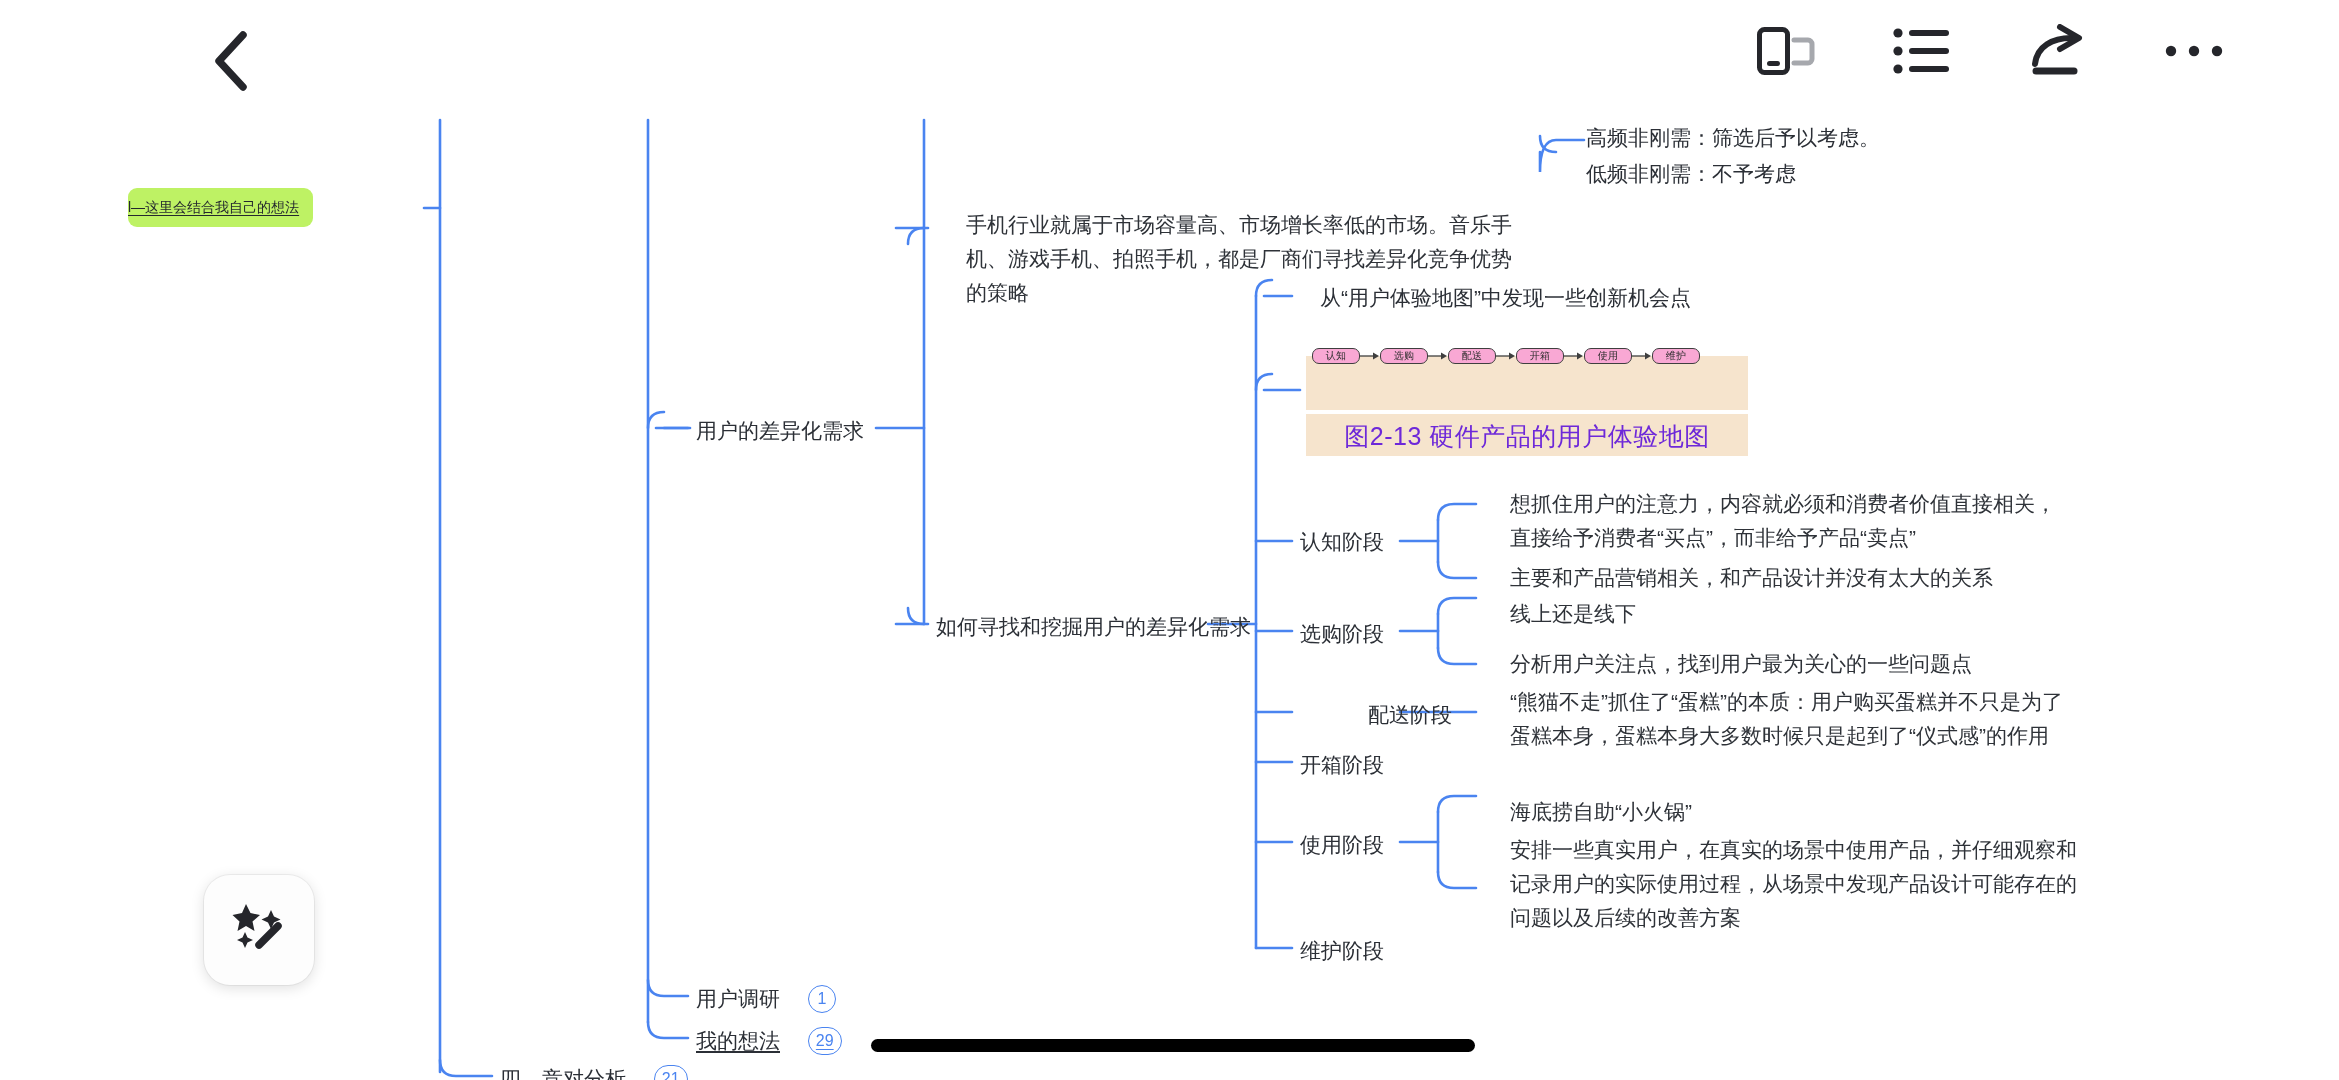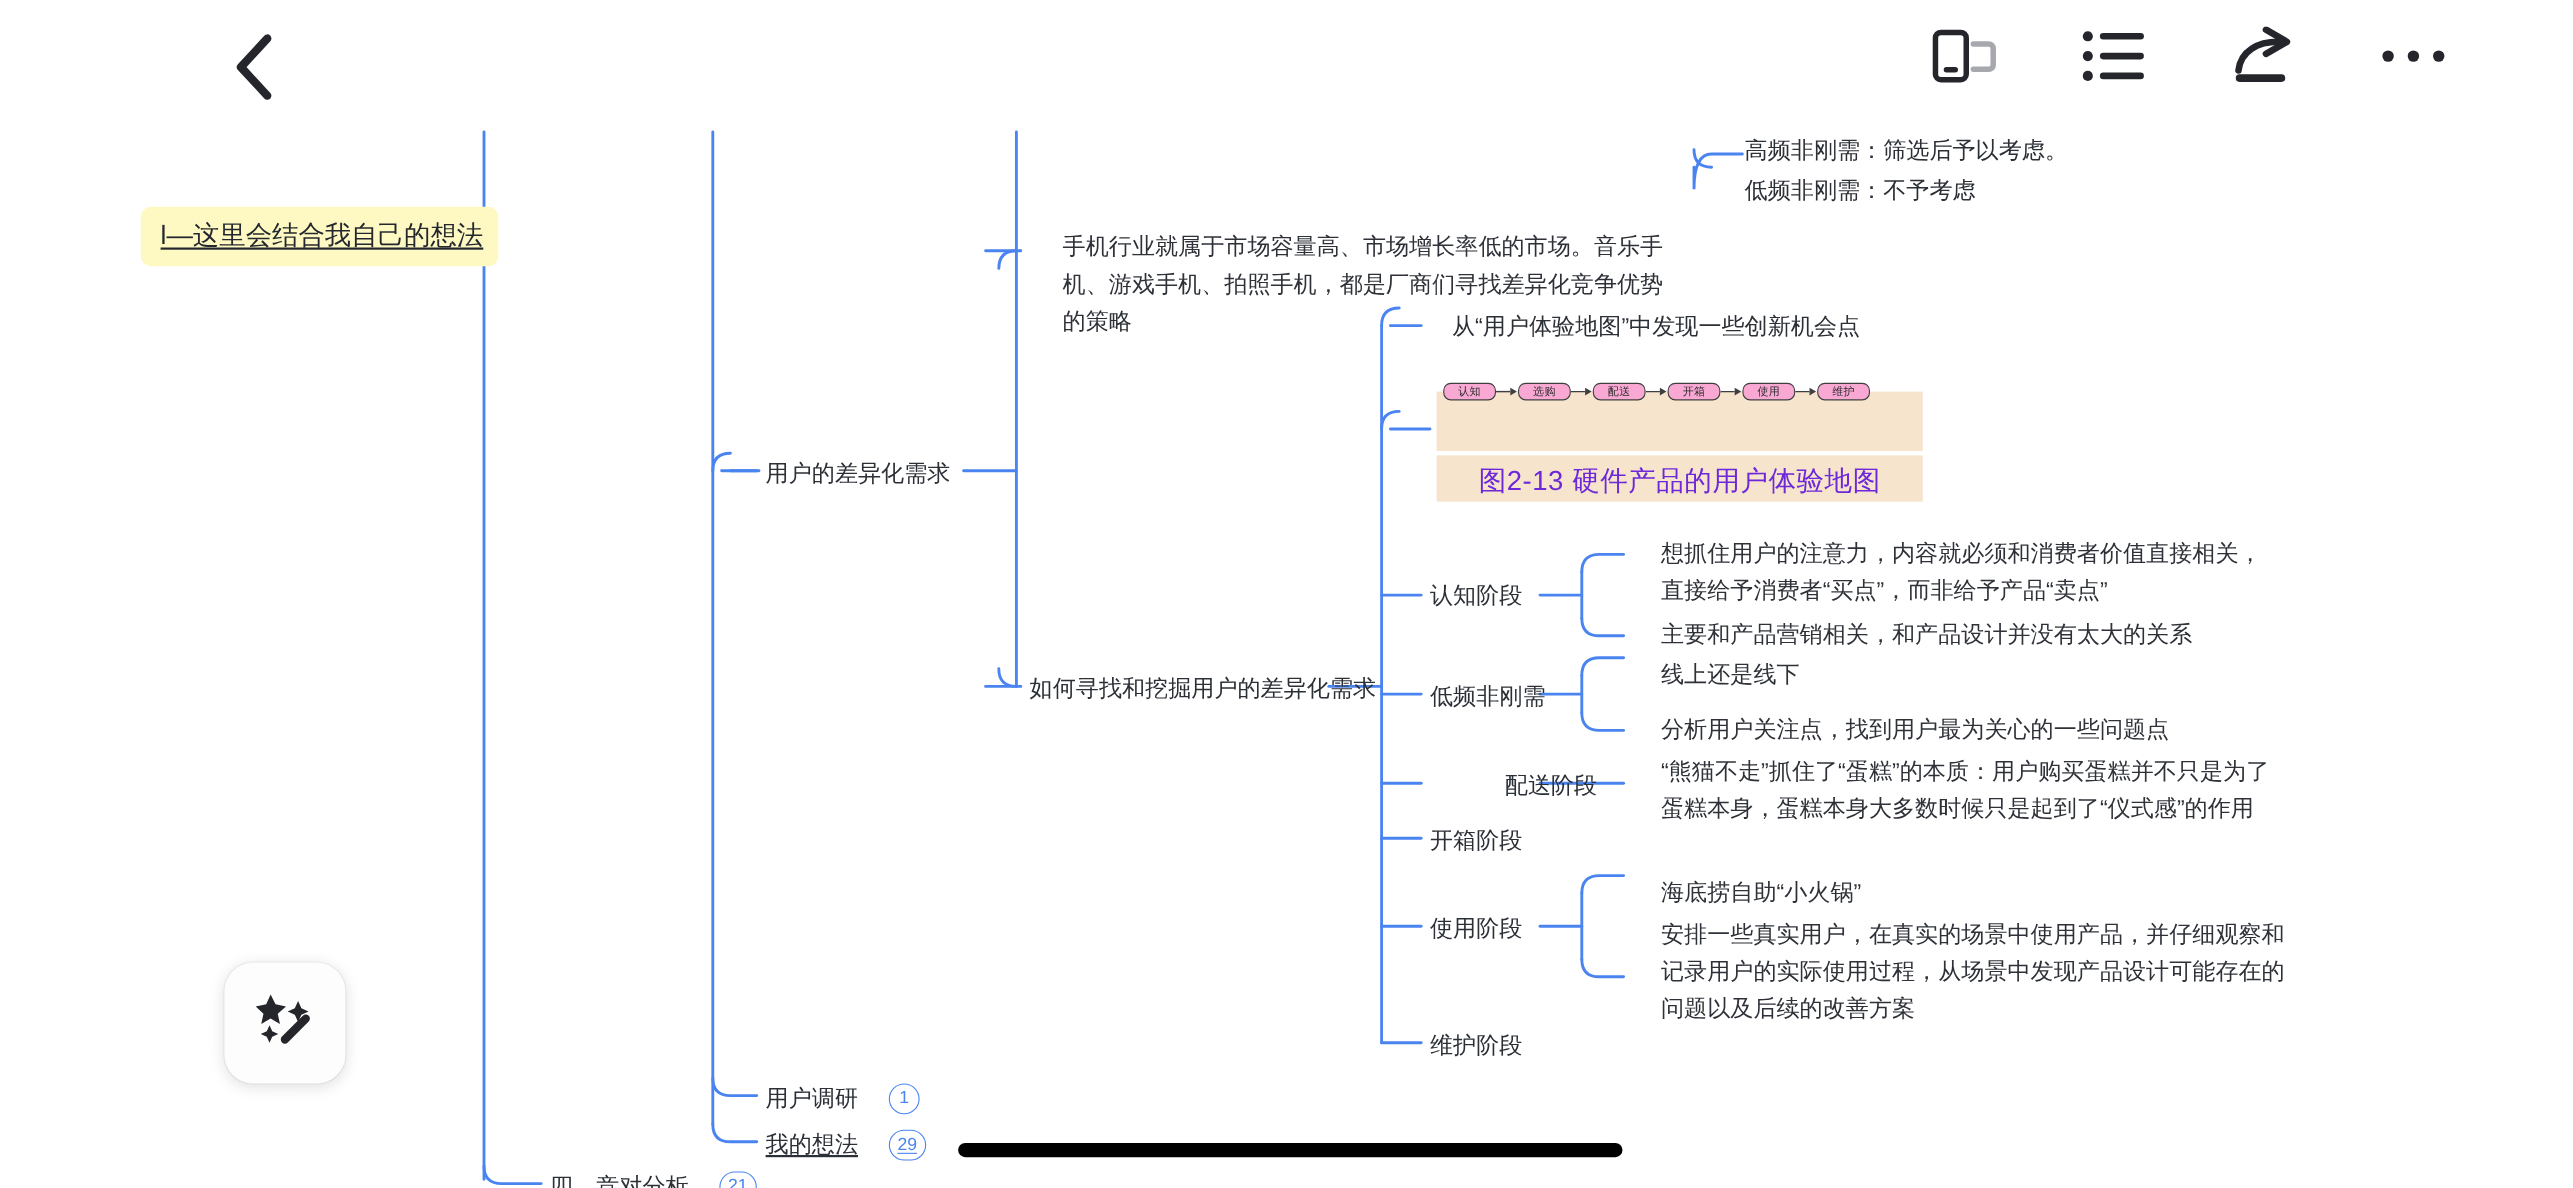--- a/index.html
+++ b/index.html
@@ -22,22 +22,22 @@
 
   
   #canvas { position:absolute; left:0; top:0; width:2339px; height:1080px; }
   svg.lines { position:absolute; left:0; top:0; width:2339px; height:1080px; overflow:visible; pointer-events:none; }
 
   .node {
     position:absolute; color:#2b2f36; white-space:nowrap; cursor:pointer;
     font-size:21px; line-height:1.5;
   }
   .node.root {
-    background:#fef9c3; border-radius:9px; padding:9px 14px 9px 18px;
-    font-size:24px; color:#24282e;
+    background:#bef264; border-radius:9px; padding:9px 14px 9px 0;
+    font-size:14px; color:#24282e;
   }
   .node.root span { text-decoration:underline; text-underline-offset:3px; }
   .node.uline span { text-decoration:underline; text-underline-offset:3px; }
   .para {
     position:absolute; color:#2e3238; cursor:pointer;
     font-size:21px; line-height:1.62; white-space:normal;margin-left:28px;
   }
 
   .badge {
     display:inline-flex; align-items:center; justify-content:center;
@@ -213,21 +213,21 @@
               <path d="M0 5 H 13" stroke="#3f3f3f" stroke-width="1.3"></path>
               <path d="M13 1.5 L 19 5 L 13 8.5 Z" fill="#3f3f3f"></path>
             </svg>
         </div>
         <div class="fbox">维护</div>
       </div>
       <div id="figure-caption">图2-13 硬件产品的用户体验地图</div>
     </div>
 
     <div class="node" style="left:1300px; top:528px;font-family:Liberation Mono, monospace;">认知阶段</div>
-    <div class="node" style="left:1300px; top:618px;">低频非刚需</div>
+    <div class="node" style="left:1300px; top:618px;">选购阶段</div>
     <div class="node" style="left:1368px; top:699px;">配送阶段</div>
     <div class="node" style="left:1300px; top:749px;">开箱阶段</div>
     <div class="node" style="left:1300px; top:829px;">使用阶段</div>
     <div class="node" style="left:1300px; top:935px;">维护阶段</div>
 
     <div class="para" style="left:1482px; top:487px; width:566px;">想抓住用户的注意力，内容就必须和消费者价值直接相关，直接给予消费者“买点”，而非给予产品“卖点”</div>
     <div class="para" style="left:1482px; top:561px; width:566px;">主要和产品营销相关，和产品设计并没有太大的关系</div>
 
     <div class="para" style="left:1482px; top:597px; width:566px;">线上还是线下</div>
     <div class="para" style="left:1482px; top:647px; width:566px;">分析用户关注点，找到用户最为关心的一些问题点</div>

